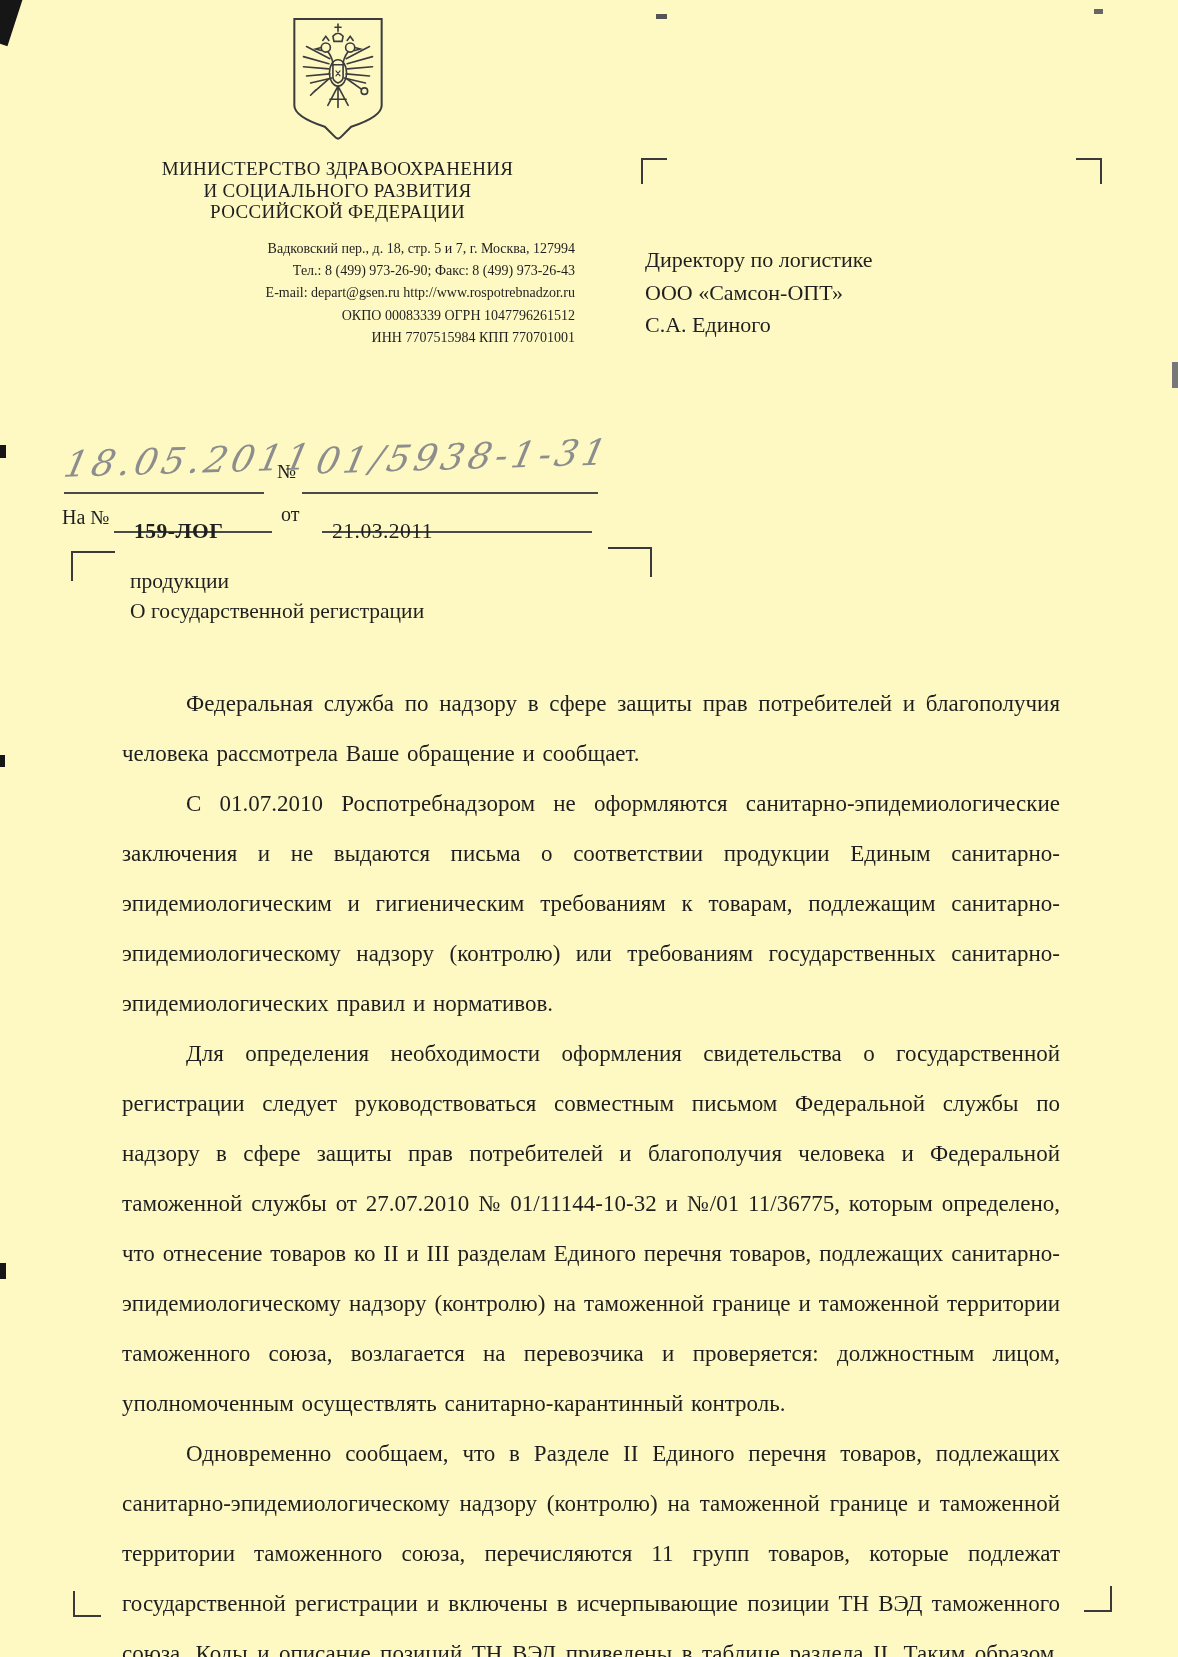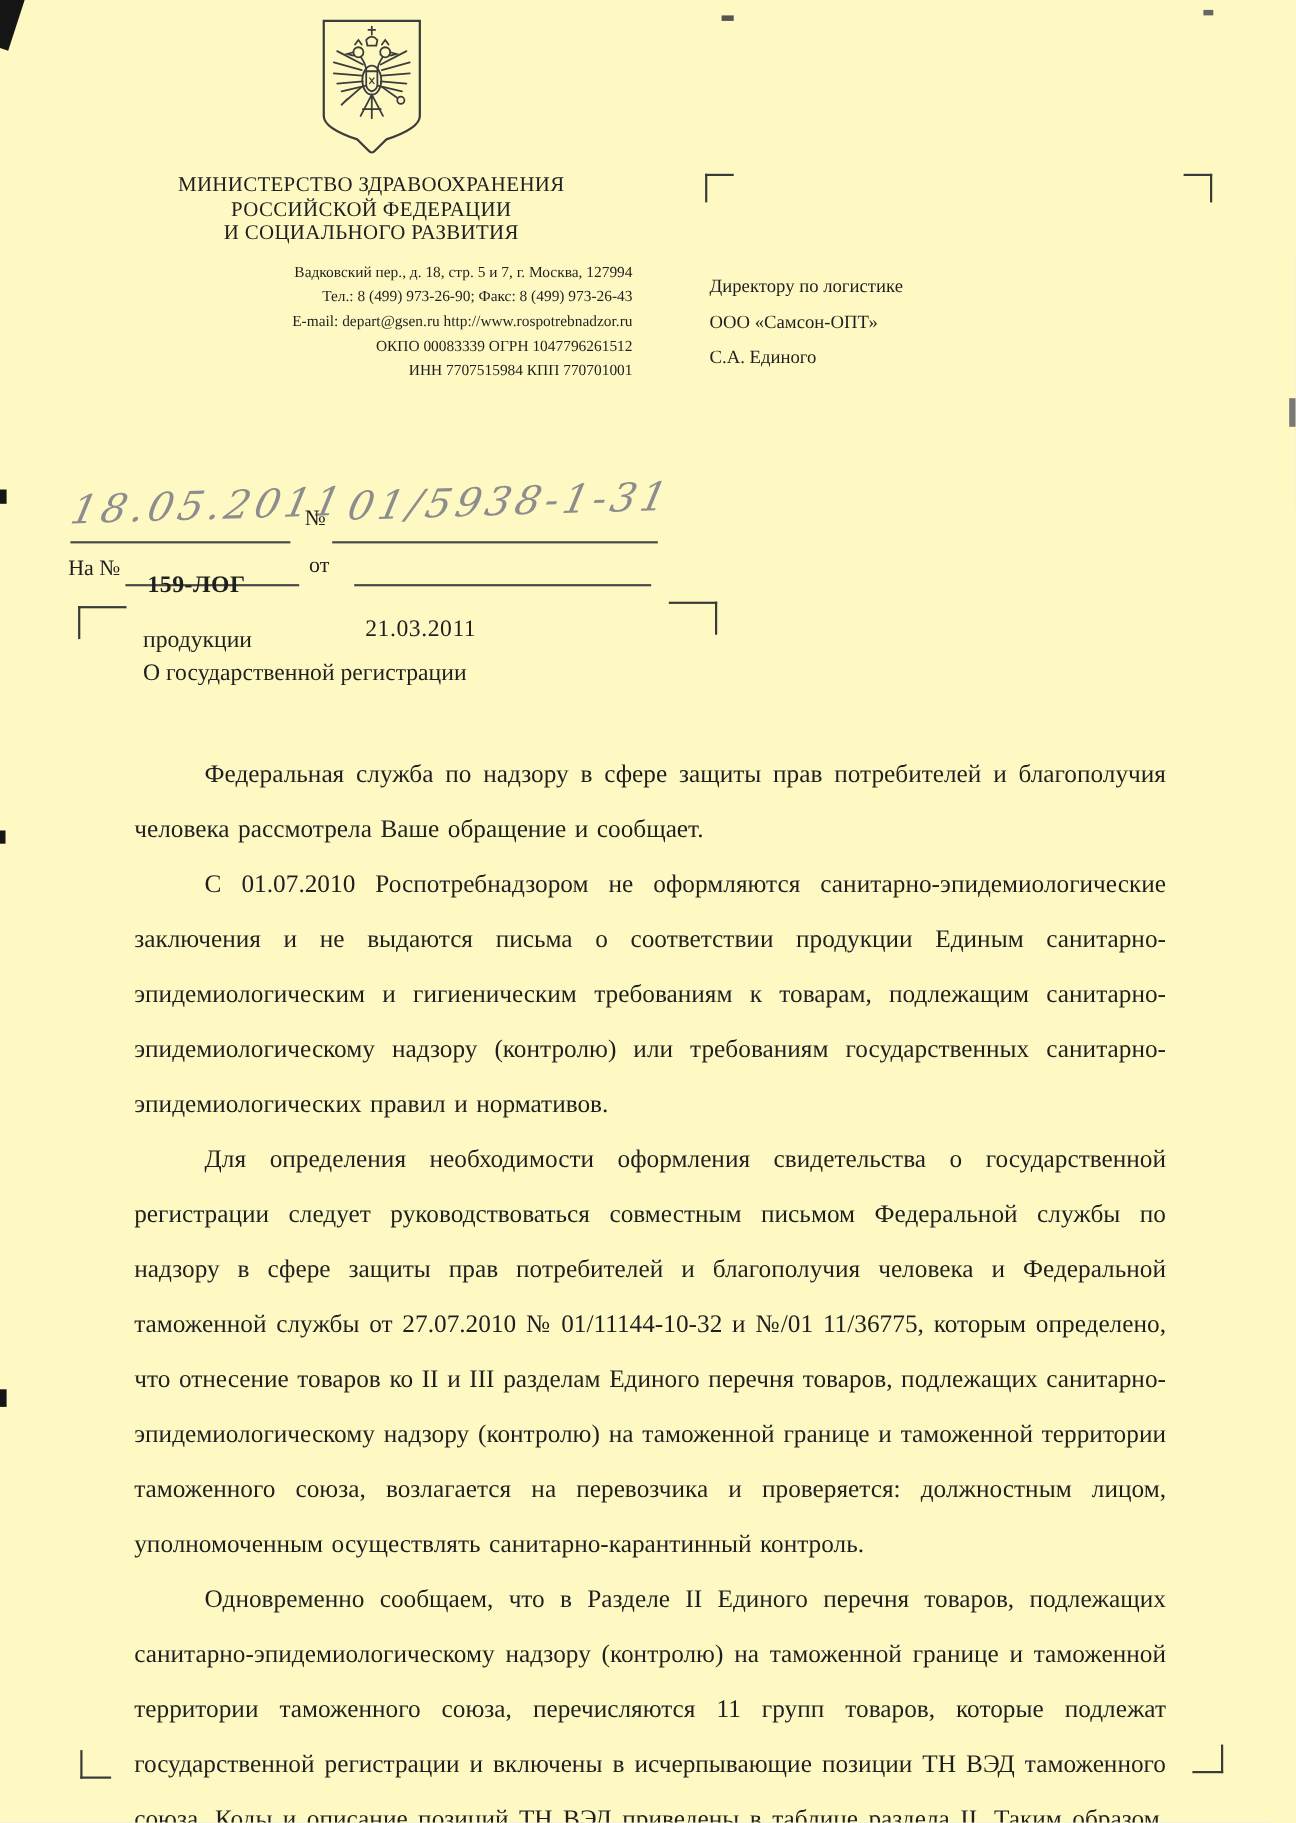--- a/index.html
+++ b/index.html
@@ -14,21 +14,21 @@
   }
   
   .emblem{position:absolute;left:282px;top:14px;width:112px;height:132px;}
   .letterhead{position:absolute;left:100px;top:158px;width:475px;text-align:center;}
   .ministry div{font-size:19px;line-height:21.5px;letter-spacing:.3px;}
   .agency{margin-top:27px;font-weight:bold;}
   .agency div{font-size:19px;line-height:21.5px;letter-spacing:.2px;}
   .contact{margin-top:15px;}
   .contact div{font-size:14px;line-height:22.4px;text-align:right;}
   
-  .recipient{position:absolute;left:645px;top:244px;font-size:17px;line-height:32.5px;}
+  .recipient{position:absolute;left:645px;top:244px;font-size:22px;line-height:32.5px;}
   
   .handwritten{
     position:absolute;
     font-family:"DejaVu Serif", serif;
     font-style:italic;
     color:#8d8d8d;
     transform:skewX(-14deg) rotate(-1.8deg);
     letter-spacing:4px;
     white-space:nowrap;
   }
@@ -95,22 +95,22 @@
     <path d="M55 71 L45 90 M55 71 L55 92 M55 71 L65 90 M47 84 H63"></path>
 
     <path d="M46 64 L30 78 M28 80 L33 75"></path>
     <circle cx="81" cy="76" r="3.2"></circle>
     <path d="M64 64 L78 74"></path>
   </svg>
 
   <div class="letterhead">
     <div class="ministry">
       <div>МИНИСТЕРСТВО ЗДРАВООХРАНЕНИЯ</div>
+      <div>И СОЦИАЛЬНОГО РАЗВИТИЯ</div>
       <div>РОССИЙСКОЙ ФЕДЕРАЦИИ</div>
-      <div>И СОЦИАЛЬНОГО РАЗВИТИЯ</div>
     </div>
     <div class="contact">
       <div>Вадковский пер., д. 18, стр. 5 и 7,  г. Москва, 127994</div>
       <div>Тел.: 8 (499) 973-26-90; Факс: 8 (499) 973-26-43</div>
       <div>E-mail: depart@gsen.ru  http://www.rospotrebnadzor.ru</div>
       <div>ОКПО 00083339  ОГРН 1047796261512</div>
       <div>ИНН 7707515984  КПП 770701001</div>
     </div>
   </div>
 
@@ -124,21 +124,21 @@
   <div class="rule" style="left:64px;top:492px;width:200px;"></div>
   <div class="ref-label" style="left:277px;top:460px;">№</div>
   <div class="handwritten hw-number">01/5938-1-31</div>
   <div class="rule" style="left:302px;top:492px;width:296px;"></div>
 
   <div class="ref-label" style="left:62px;top:506px;">На №</div>
   <div class="rule" style="left:114px;top:531px;width:158px;"></div>
   <div class="typed-ref" style="left:134px;top:519px;font-weight:bold;">159-ЛОГ</div>
   <div class="ref-label" style="left:281px;top:503px;">от</div>
   <div class="rule" style="left:322px;top:531px;width:270px;"></div>
-  <div class="typed-ref" style="left:332px;top:519px;margin-top:40px;">21.03.2011</div>
+  <div class="typed-ref" style="left:332px;top:519px;">21.03.2011</div>
 
   <div class="corner c-tl" style="left:641px;top:158px;width:24px;height:24px;"></div>
   <div class="corner c-tr" style="left:1076px;top:158px;width:24px;height:24px;"></div>
   <div class="corner c-tl" style="left:71px;top:551px;width:42px;height:28px;"></div>
   <div class="corner c-tr" style="left:608px;top:547px;width:42px;height:28px;"></div>
   <div class="corner c-bl" style="left:73px;top:1591px;width:26px;height:24px;"></div>
   <div class="corner c-br" style="left:1084px;top:1586px;width:26px;height:24px;"></div>
 
   <div class="subject">
     <div>продукции</div>

